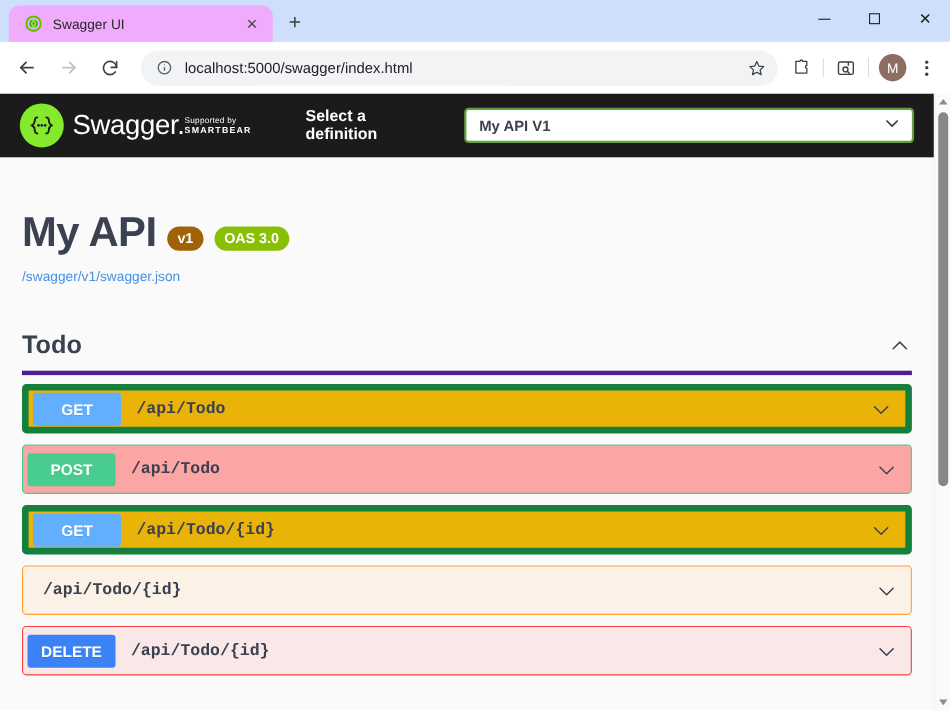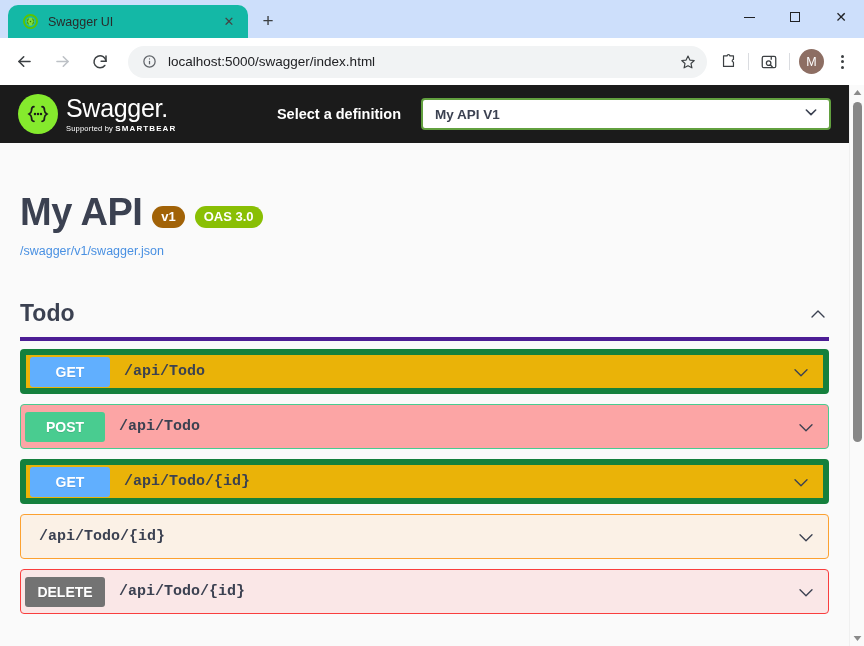--- a/index.html
+++ b/index.html
@@ -16,21 +16,21 @@
   .titlebar {
     height: 38px;
     background: #cddffb;
     display: flex;
     align-items: flex-end;
     position: relative;
   }
   .tabstrip { display: flex; align-items: flex-end; height: 38px; padding-left: 8px; }
   .tab {
     width: 240px; height: 33px;
-    background: #14b8a6;
+    background: #f0abfc;
     border-radius: 10px 10px 0 0;
     display: flex; align-items: center;
     padding: 0 10px 0 14px;
     position: relative;
   }
   .tab-favicon {
     width: 16px; height: 16px; flex: 0 0 16px; margin-right: 10px;
     display: flex; align-items: center; justify-content: center;
   }
   .tab-title {
@@ -131,21 +131,21 @@
     display: flex; align-items: center;
     padding: 0 18px;
   }
   .swagger-logo-wrap { display: flex; align-items: center; }
   .swagger-mark {
     width: 40px; height: 40px; border-radius: 50%;
     background: #85ea2d;
     display: flex; align-items: center; justify-content: center;
     margin-right: 8px;
   }
-  .swagger-wordmark { display: flex; flex-direction: column; justify-content: space-between; }
+  .swagger-wordmark { display: flex; flex-direction: row; justify-content: space-between; }
   .swagger-name {
     font-size: 25px; color: #ffffff; line-height: 1;
     letter-spacing: -0.3px;
   }
   .swagger-name .dot { font-size: 25px; }
   .swagger-sub {
     font-size: 7.5px; color: #ffffff; margin-top: 3px;
     letter-spacing: 0.2px;
   }
   .swagger-sub .brand { font-weight: bold; letter-spacing: 1.1px; font-size: 8px; }
@@ -237,21 +237,21 @@
     display: flex; align-items: center; justify-content: center;
   }
 
   .op.get    { background: #eab308; border: 6px solid #15803d; }
   .op.get    .op-method { background: #61affe; }
   .op.post   { background: #fca5a5; border: 1px solid #49cc90; }
   .op.post   .op-method { background: #49cc90; }
   .op.put    { background: #fbf1e6; border: 1px solid #fca130; }
   .op.put    .op-method { background: #fca130; }
   .op.delete { background: #fae7e7; border: 1px solid #f93e3e; }
-  .op.delete .op-method { background: #737373; }
+  .op.delete .op-method { background: #3b82f6; }
 
   
   .scrollbar {
     position: absolute; right: 0; top: 85px;
     width: 15px; height: 561px;
     background: #fafafa;
     border-left: 1px solid #f0f0f0;
   }
   .sb-arrow {
     width: 15px; height: 15px;

